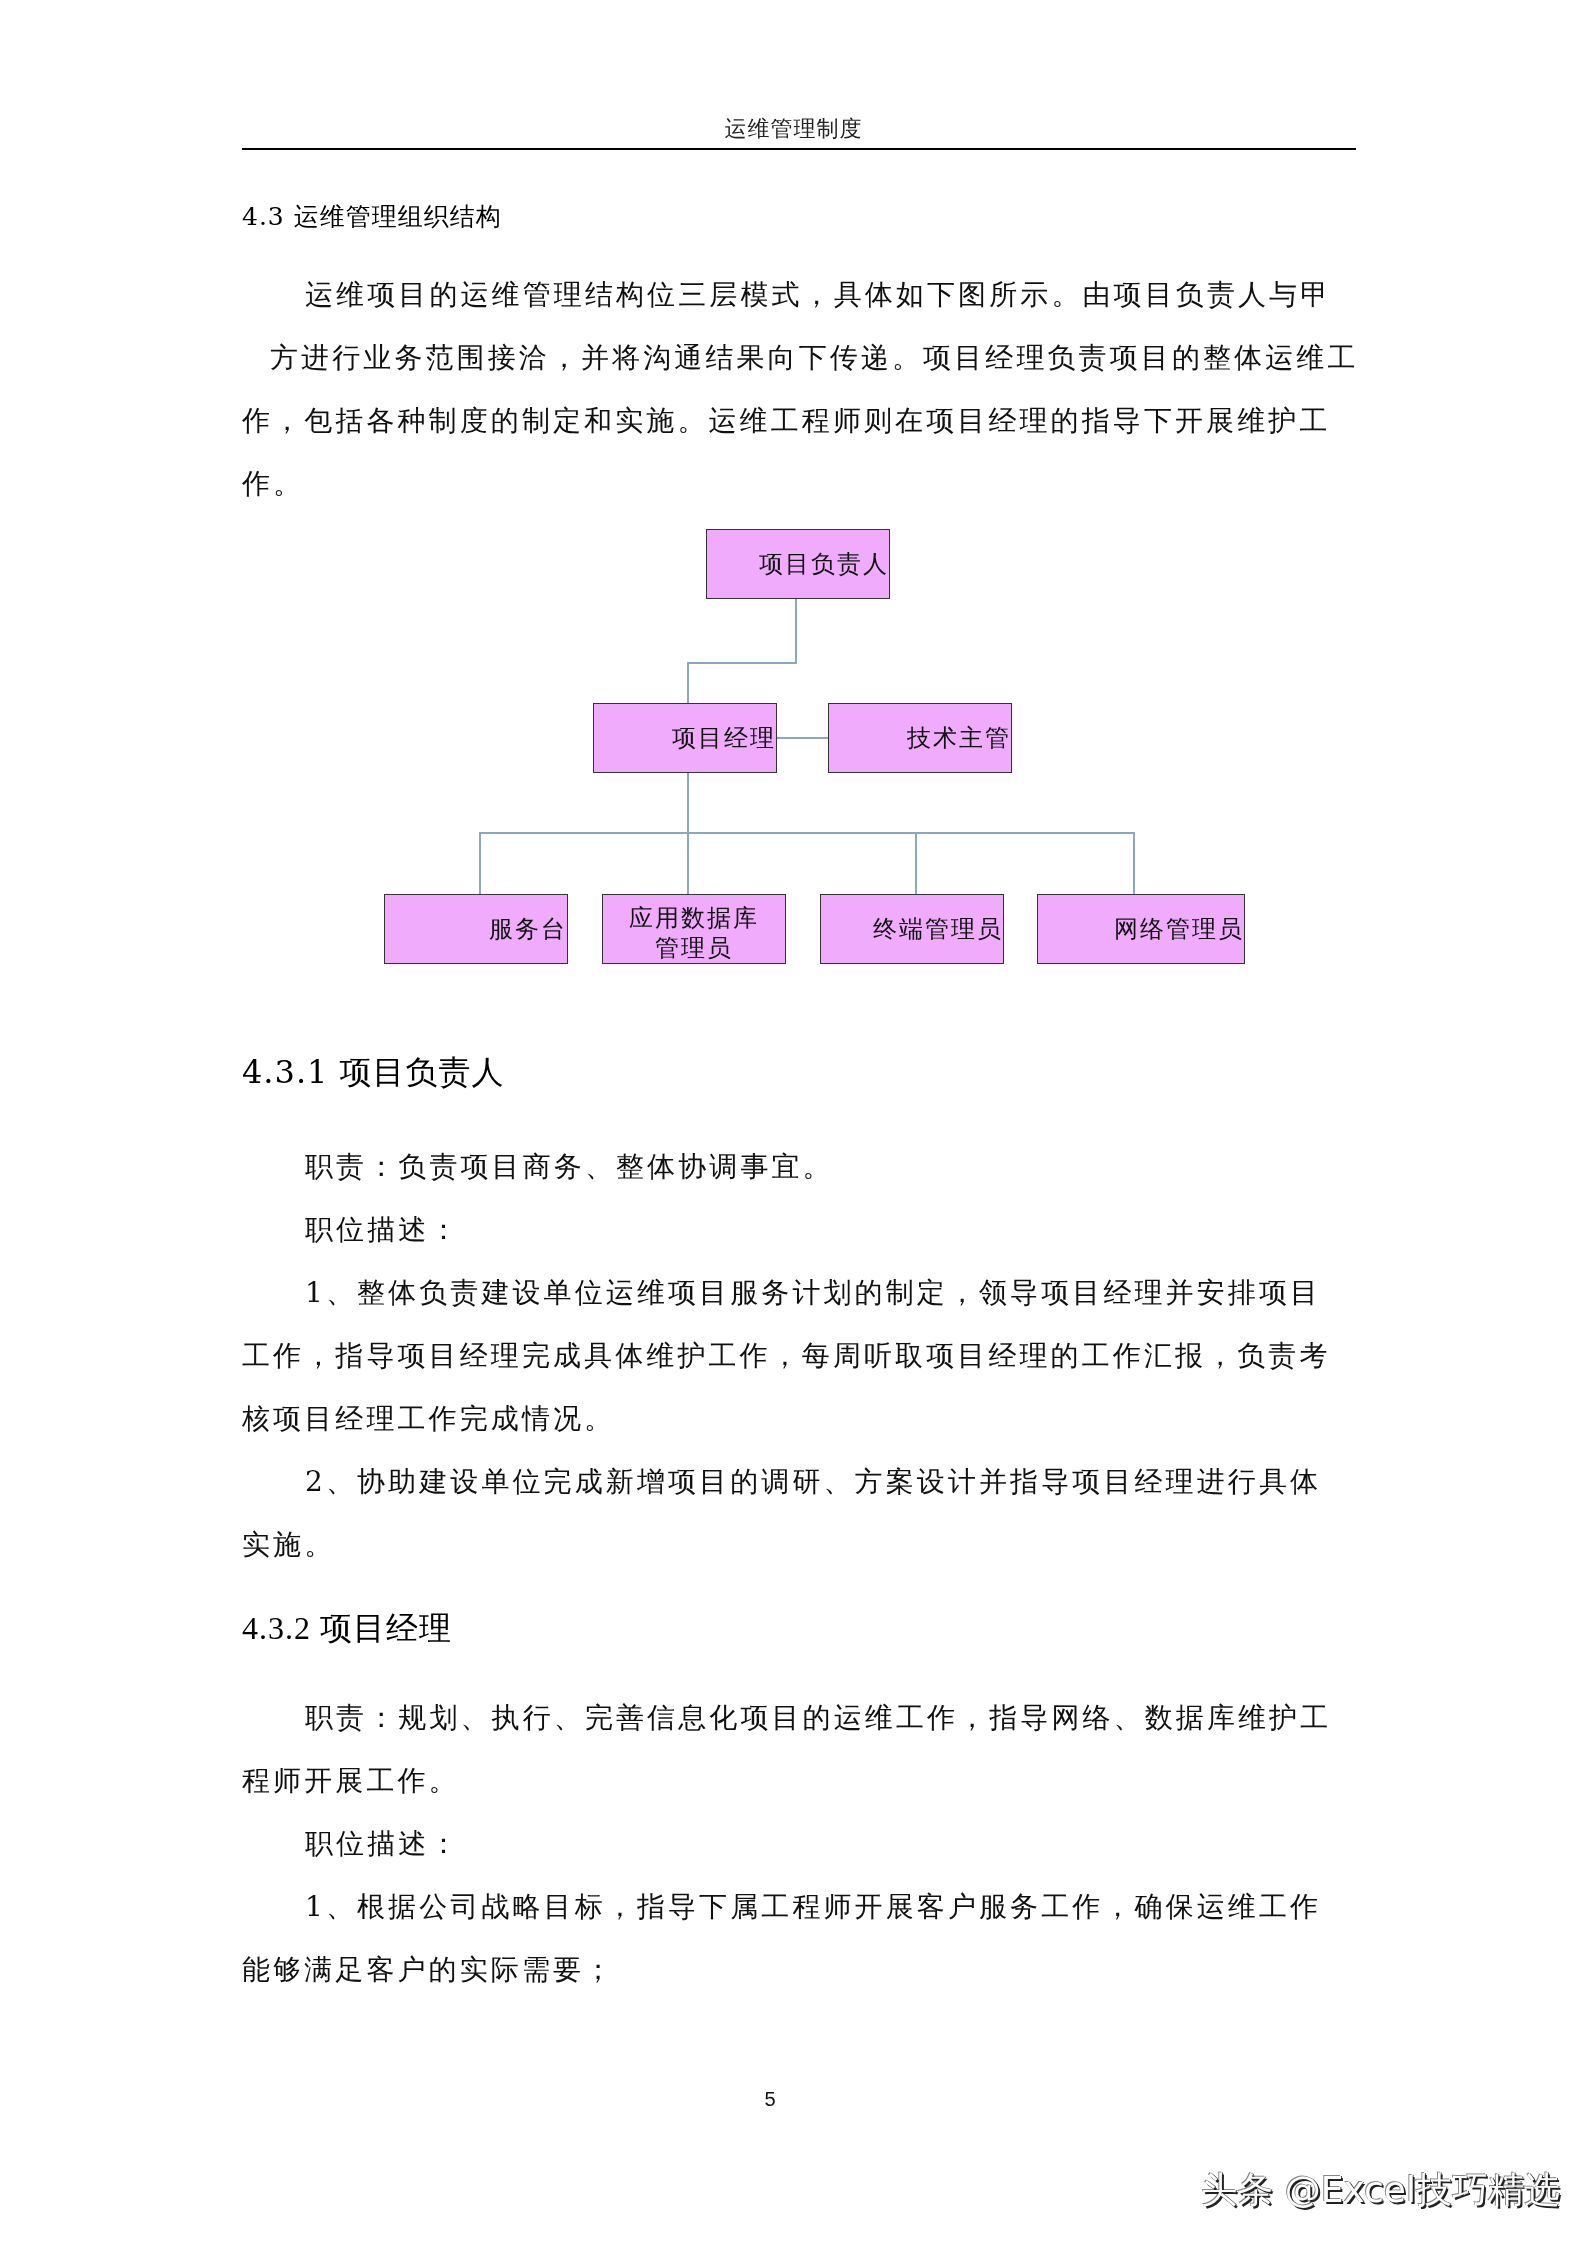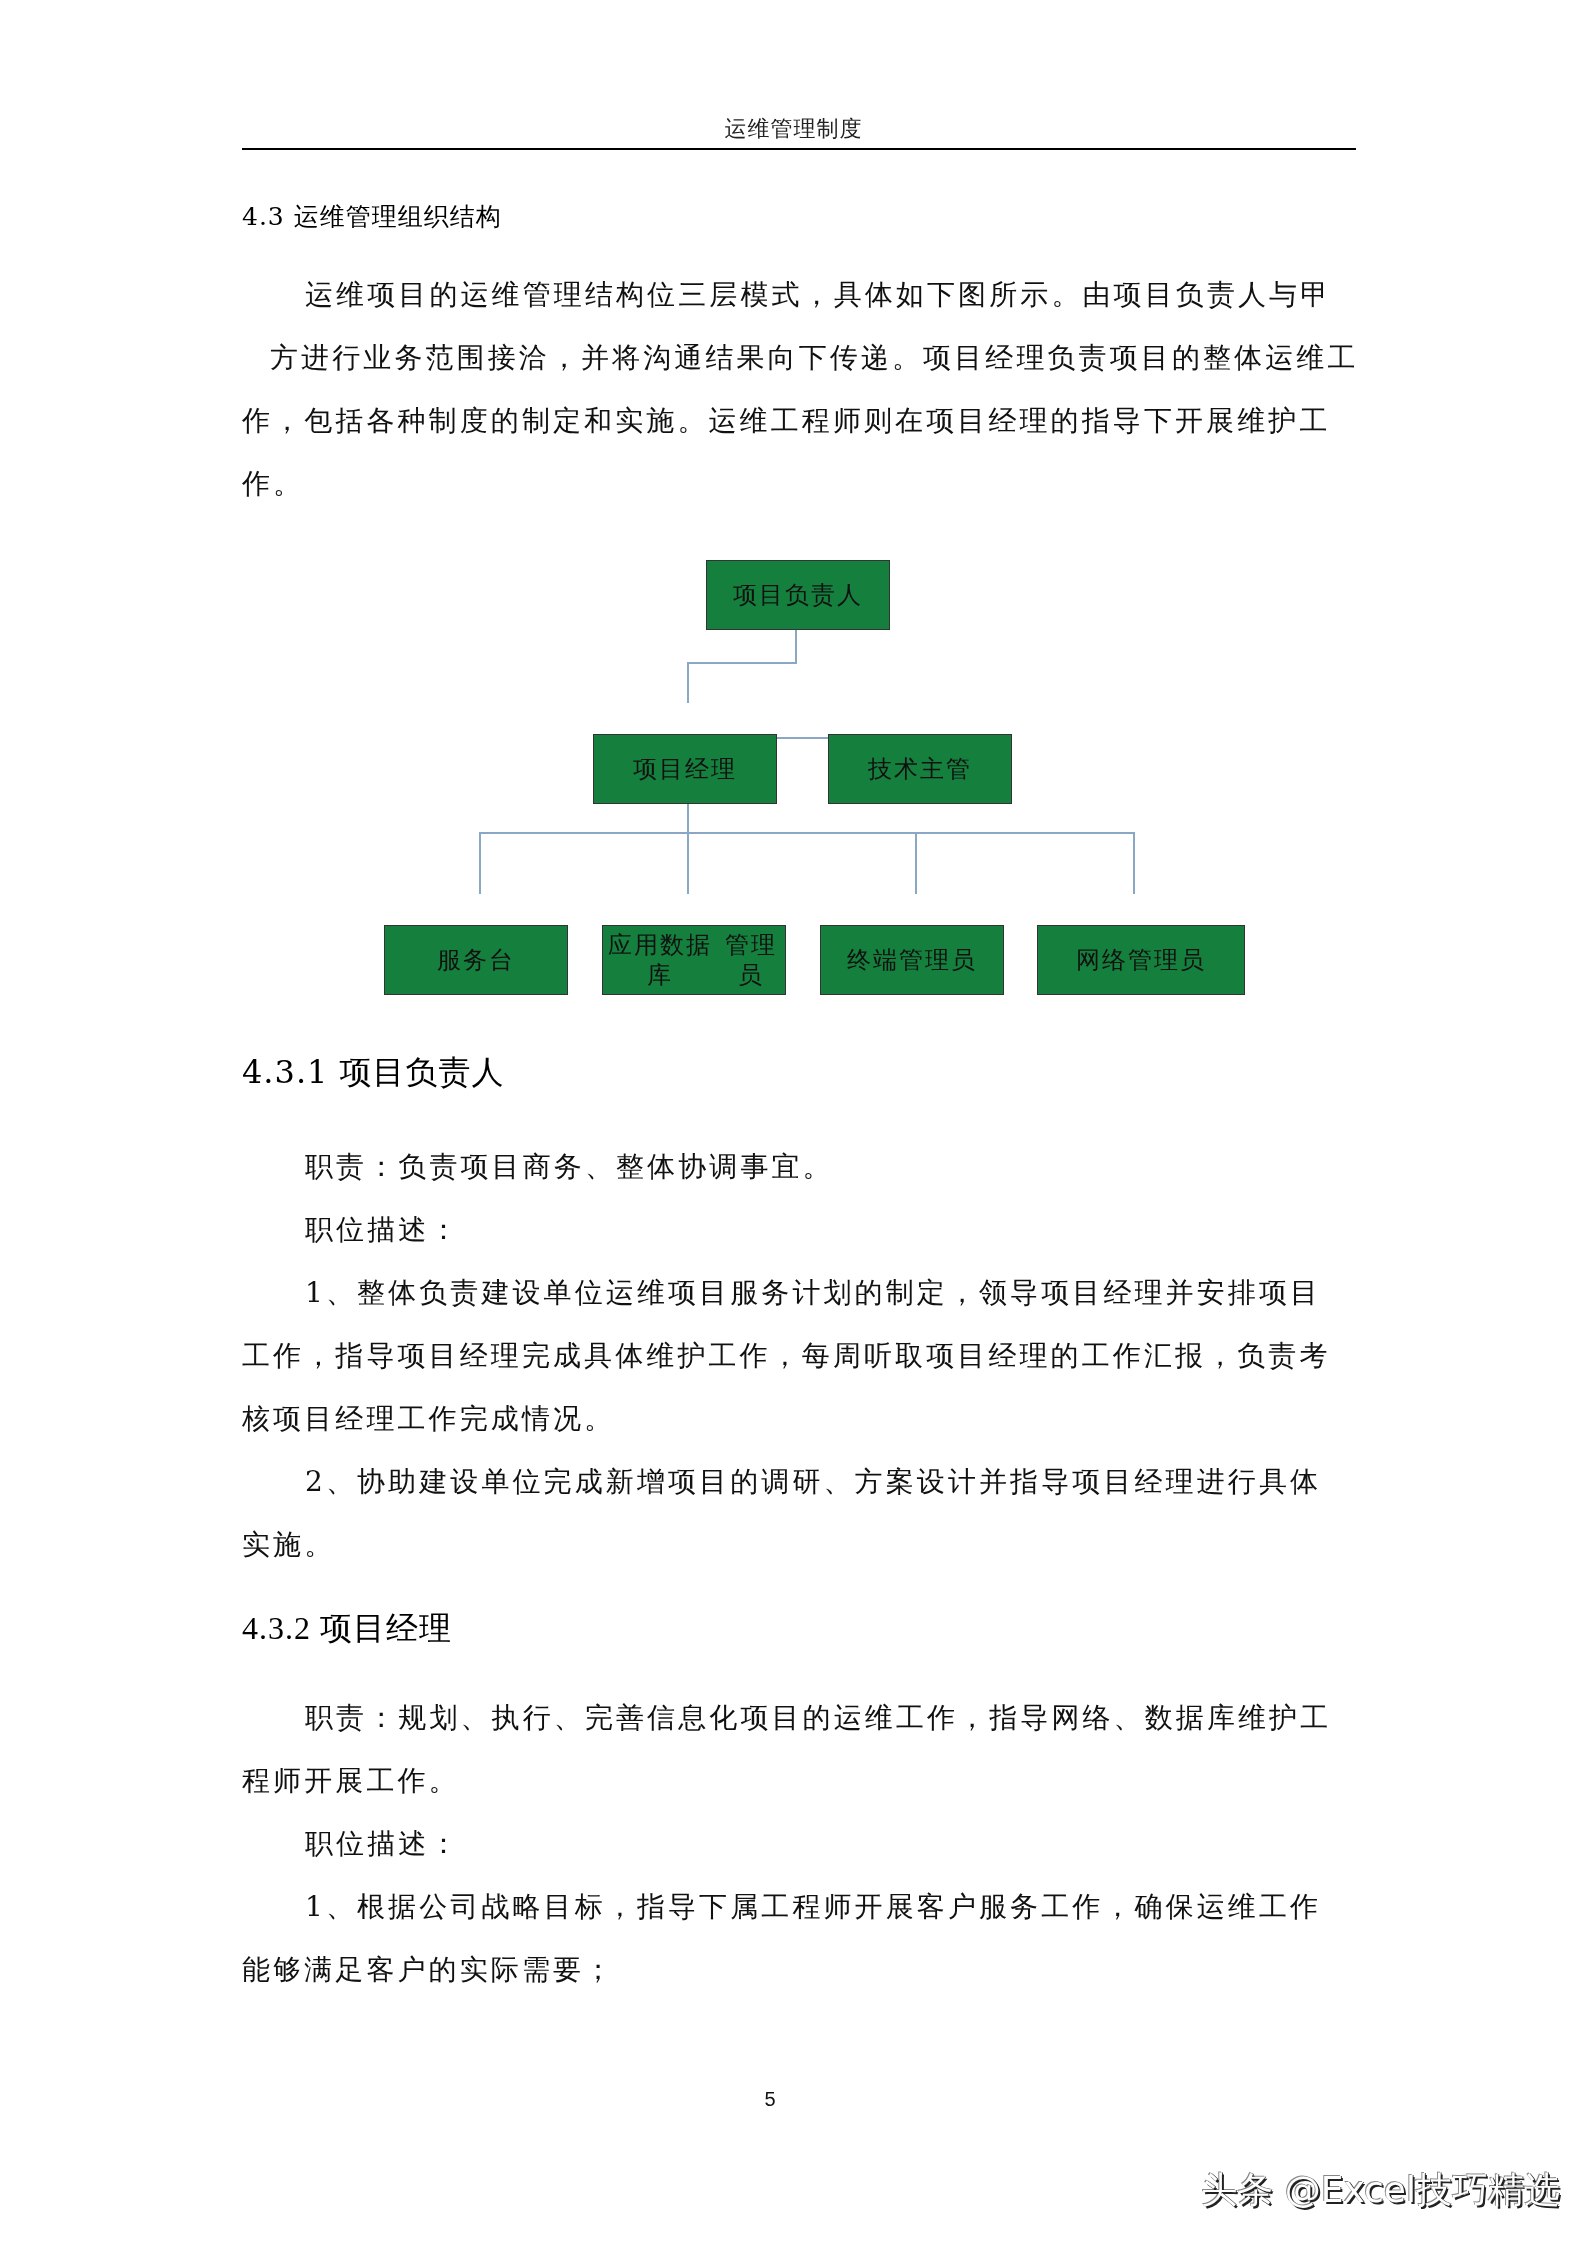--- a/index.html
+++ b/index.html
@@ -57,31 +57,30 @@
       letter-spacing: 3.1px;
       font-family: "DejaVu Serif", "Liberation Serif", serif;
     }
     .line.indent { left: 305px; width: 1051px; }
 
     
     .org-box {
       position: absolute;
       box-sizing: border-box;
       border: 1.5px solid #333;
-      background: #15803d;
+      background: #f0abfc;
       display: flex;
       align-items: center;
-      justify-content: center;
+      justify-content: flex-end;
       text-align: center;
       font-family: "DejaVu Sans", "Liberation Sans", sans-serif;
       font-size: 24px;
       line-height: 30px;
       color: #111;
       letter-spacing: 2px;
-      margin-top: 31px;
     }
     .org-box .two-line { display: block; }
     .conn {
       position: absolute;
       background: #8aa7c4;
     }
     .conn.v { width: 2px; }
     .conn.h { height: 2px; }
 
     .page-number {
@@ -141,21 +140,21 @@
   <div class="org-box" style="left:593px; top:703px; width:184px; height:70px;">
     <span>项目经理</span>
   </div>
   <div class="org-box" style="left:828px; top:703px; width:184px; height:70px;">
     <span>技术主管</span>
   </div>
 
   <div class="org-box" style="left:384px; top:894px; width:184px; height:70px;">
     <span>服务台</span>
   </div>
-  <div class="org-box" style="left:602px; top:894px; width:184px; height:70px; flex-direction:row; line-height:30px;">
+  <div class="org-box" style="left:602px; top:894px; width:184px; height:70px; flex-direction:column; line-height:30px;">
     <span class="two-line">应用数据库</span>
     <span class="two-line">管理员</span>
   </div>
   <div class="org-box" style="left:820px; top:894px; width:184px; height:70px;">
     <span>终端管理员</span>
   </div>
   <div class="org-box" style="left:1037px; top:894px; width:208px; height:70px;">
     <span>网络管理员</span>
   </div>
 </div>

